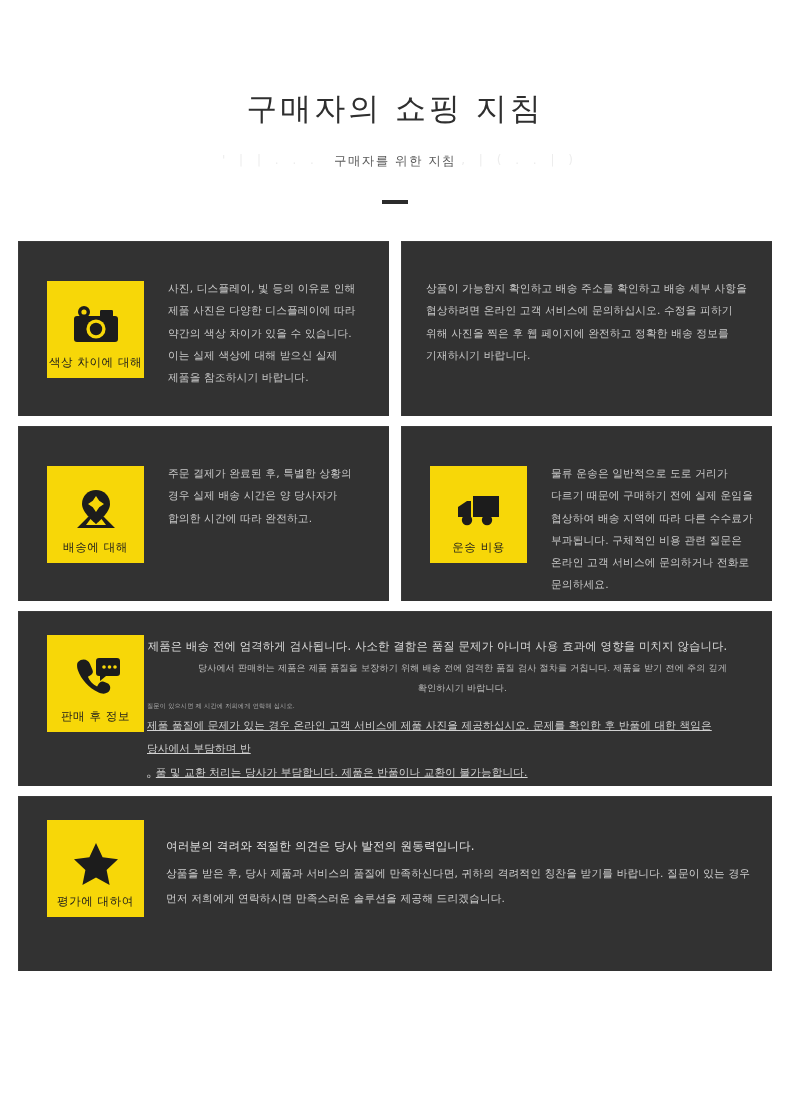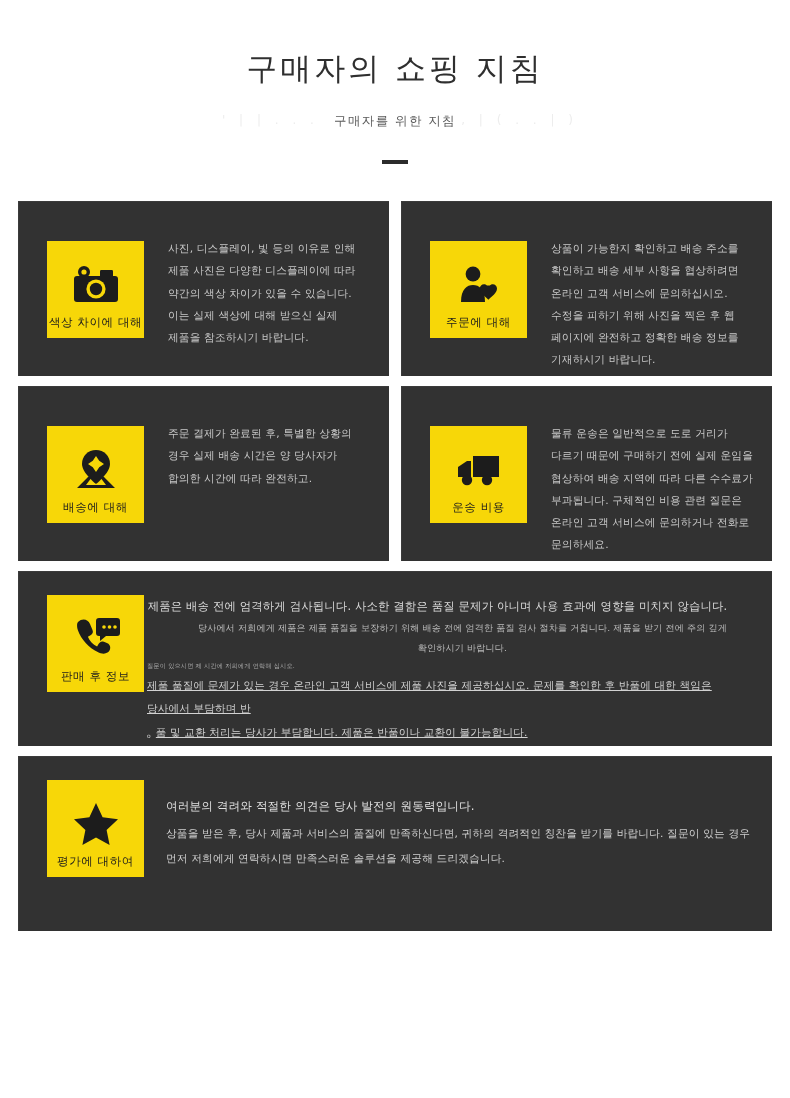--- a/index.html
+++ b/index.html
@@ -8,21 +8,21 @@
     width: 790px;
     height: 1098px;
     background: #ffffff;
     font-family: "DejaVu Sans", "Liberation Sans", sans-serif;
     overflow: hidden;
   }
 
   .page { width: 790px; height: 1098px; position: relative; }
 
   
-  .header { padding-top: 48px; text-align: center; }
+  .header { padding-top: 48px; text-align: center; margin-top: 40px; }
 
   .main-title {
     font-size: 31px;
     font-weight: 400;
     color: #2f2f2f;
     letter-spacing: 3px;
     line-height: 1.3;
   }
 
   .subtitle-wrap {
@@ -210,30 +210,20 @@
           </svg>
         </span>
         <span class="badge-label">색상 차이에 대해</span>
       </div>
       <div class="body-text">
         <p>사진, 디스플레이, 빛 등의 이유로 인해 제품 사진은 다양한 디스플레이에 따라 약간의 색상 차이가 있을 수 있습니다. 이는 실제 색상에 대해 받으신 실제 제품을 참조하시기 바랍니다.</p>
       </div>
     </div>
 
     <div class="card half">
-      <div class="badge">
-        <span class="glyph">
-          <svg width="46" height="42" viewBox="0 0 46 42">
-            <circle cx="17" cy="10" r="7.4" fill="#1c1c1c"></circle>
-            <path d="M5 38 C5 25 11 21 17 21 C23 21 29 25 29 38 Z" fill="#1c1c1c"></path>
-            <path d="M31 21.5 c-2.6 -2.8 -7.2 -1.1 -7.2 3.1 c0 4.6 5.6 8.3 8.6 11.2 c3 -2.9 8.6 -6.6 8.6 -11.2 c0 -4.2 -4.6 -5.9 -7.2 -3.1 z" fill="#1c1c1c"></path>
-          </svg>
-        </span>
-        <span class="badge-label">주문에 대해</span>
-      </div>
       <div class="body-text">
         <p>상품이 가능한지 확인하고 배송 주소를 확인하고 배송 세부 사항을 협상하려면 온라인 고객 서비스에 문의하십시오. 수정을 피하기 위해 사진을 찍은 후 웹 페이지에 완전하고 정확한 배송 정보를 기재하시기 바랍니다.</p>
       </div>
     </div>
 
     <div class="card half">
       <div class="badge">
         <span class="glyph">
           <svg width="48" height="44" viewBox="0 0 48 44">
             <path d="M24 2 C16 2 10 8 10 16 C10 25 24 36 24 36 C24 36 38 25 38 16 C38 8 32 2 24 2 Z" fill="#1c1c1c"></path>
@@ -273,21 +263,21 @@
             <path d="M28 2 h18 a3 3 0 0 1 3 3 v12 a3 3 0 0 1 -3 3 h-11 l-6 5 v-5 h-1 a3 3 0 0 1 -3 -3 v-12 a3 3 0 0 1 3 -3 z" fill="#1c1c1c"></path>
             <circle cx="33" cy="11" r="1.8" fill="#f7d708"></circle>
             <circle cx="38.5" cy="11" r="1.8" fill="#f7d708"></circle>
             <circle cx="44" cy="11" r="1.8" fill="#f7d708"></circle>
           </svg>
         </span>
         <span class="badge-label">판매 후 정보</span>
       </div>
       <div class="body-text">
         <p class="line-lead">제품은 배송 전에 엄격하게 검사됩니다. 사소한 결함은 품질 문제가 아니며 사용 효과에 영향을 미치지 않습니다.</p>
-        <p class="line-sub">당사에서 저희에게 제품은 제품 품질을 보장하기 위해 배송 전에 엄격한 품질 검사 절차를 거칩니다. 제품을 받기 전에 주의 깊게 확인하시기 바랍니다.</p>
+        <p class="line-sub">당사에서 판매하는 제품은 제품 품질을 보장하기 위해 배송 전에 엄격한 품질 검사 절차를 거칩니다. 제품을 받기 전에 주의 깊게 확인하시기 바랍니다.</p>
         <p class="line-tiny">질문이 있으시면 제 시간에 저희에게 연락해 십시오.</p>
         <p class="line-body">제품 품질에 문제가 있는 경우 온라인 고객 서비스에 제품 사진을 제공하십시오. 문제를 확인한 후 반품에 대한 책임은 당사에서 부담하며 반</p>
         <p class="line-body">
           <span class="lead-o">o</span><span>품 및 교환 처리는 당사가 부담합니다. 제품은 반품이나 교환이 불가능합니다.</span>
         </p>
       </div>
     </div>
 
     <div class="card full review">
       <div class="badge">

